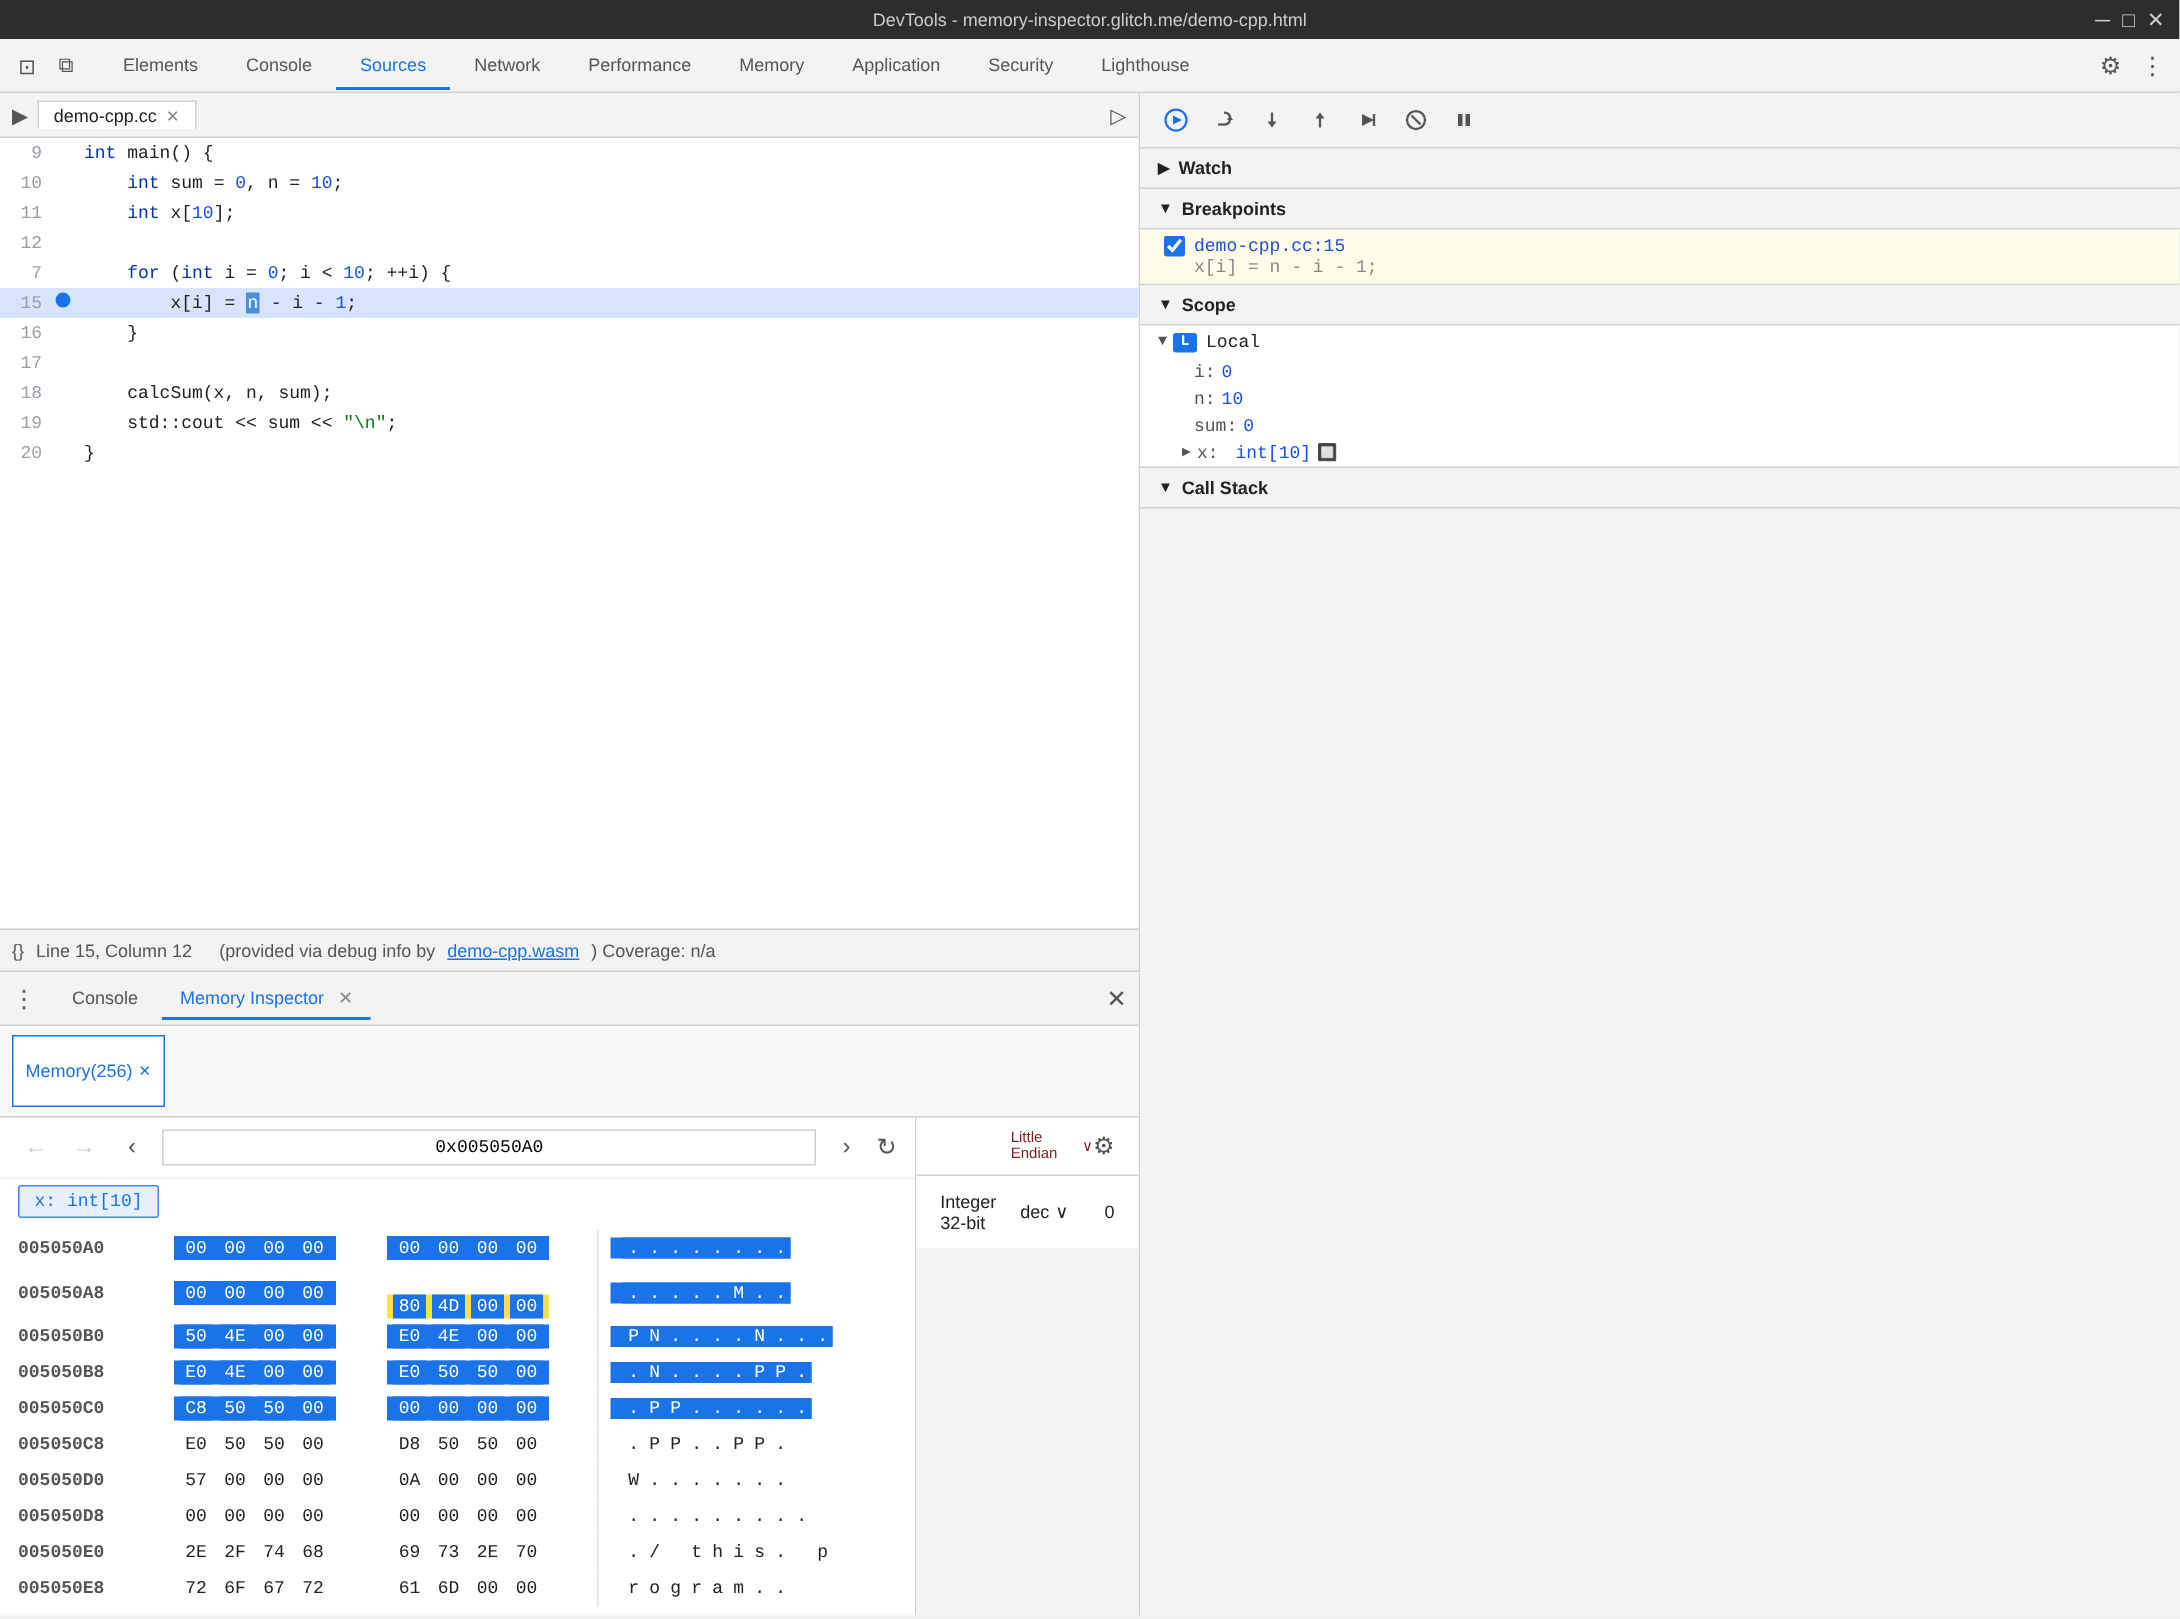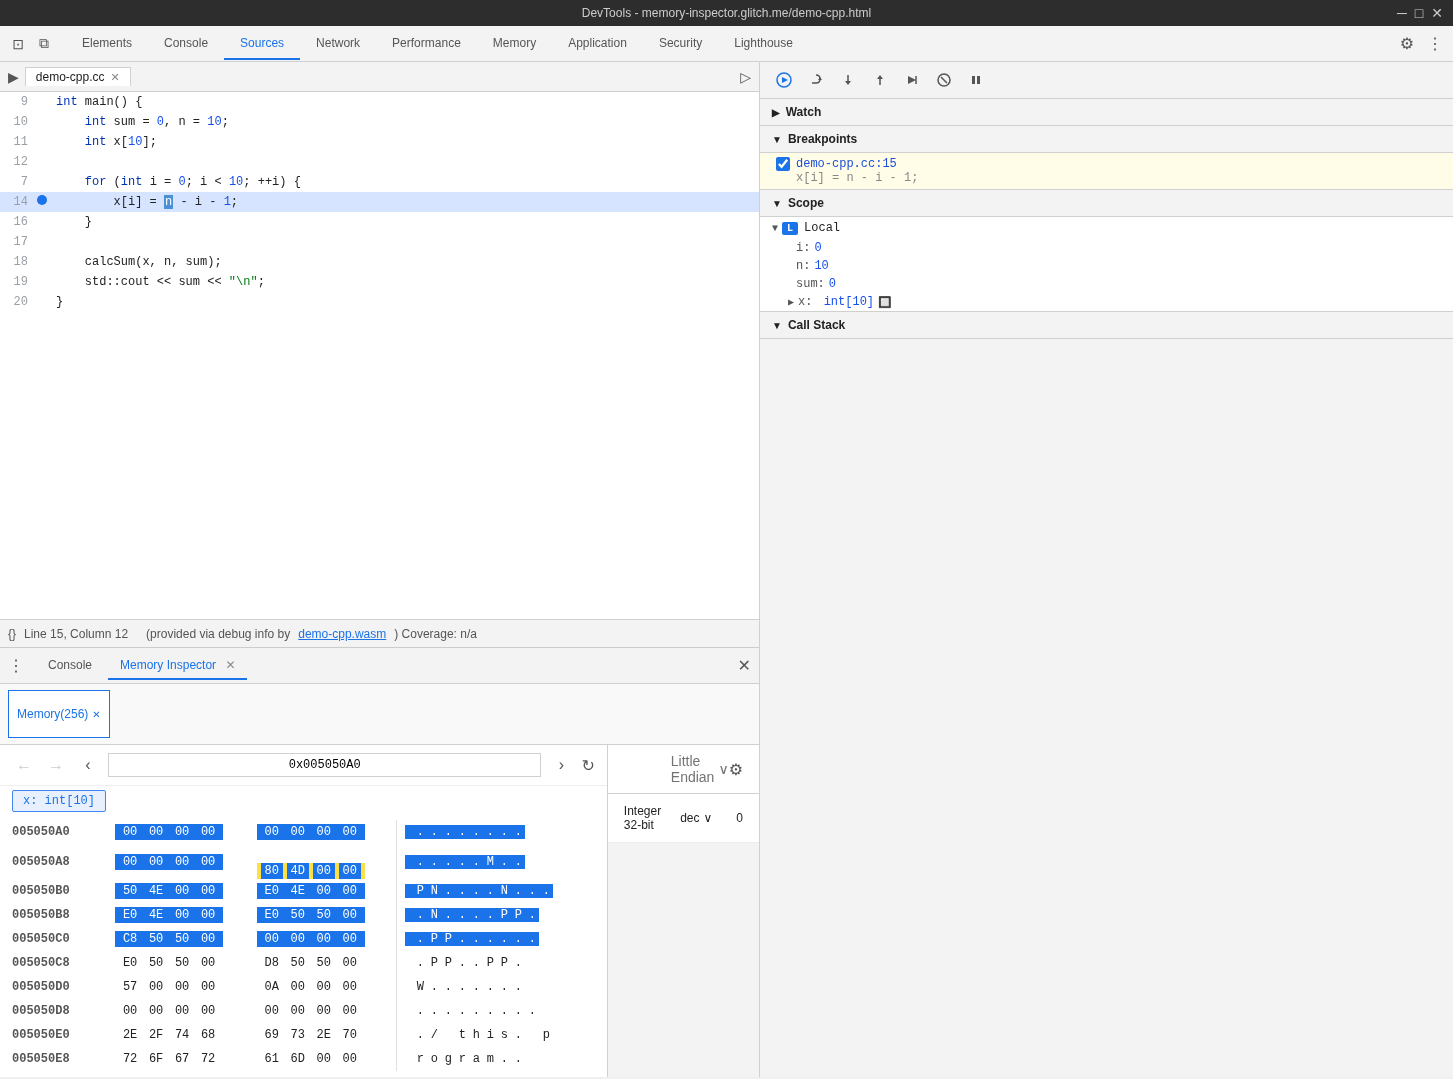--- a/index.html
+++ b/index.html
@@ -380,22 +380,22 @@
     .mi-right-header {
       display: flex;
       align-items: center;
       padding: 8px 16px;
       border-bottom: 1px solid #d0d0d0;
       background: #fff;
     }
     .endian-select {
       background: none;
       border: none;
-      font-size: 14px;
-      color: #737373;
+      font-size: 10px;
+      color: #7f1d1d;
       cursor: pointer;
       display: flex;
       align-items: center;
       gap: 4px;
       padding-left: 47px;
     }
     .mi-gear { margin-left: auto; cursor: pointer; color: #555; font-size: 16px; }
     .mi-int-row {
       display: flex;
       align-items: center;
@@ -492,21 +492,21 @@
         <span class="ln">12</span>
         <span class="bp-area"></span>
         <span class="code-content"></span>
       </div>
       <div class="code-line">
         <span class="ln">7</span>
         <span class="bp-area"></span>
         <span class="code-content">    <span class="kw">for</span> (<span class="kw">int</span> i = <span class="num">0</span>; i &lt; <span class="num">10</span>; ++i) {</span>
       </div>
       <div class="code-line active-line">
-        <span class="ln">14</span>
+        <span class="ln">15</span>
         <span class="bp-area">
           <svg width="12" height="12" viewBox="0 0 12 12">
               <circle cx="6" cy="6" r="5" fill="#1a73e8"></circle>
             </svg>
         </span>
         <span class="code-content">        x[i] = <span class="highlight-n">n</span> - i - <span class="num">1</span>;</span>
       </div>
       <div class="code-line">
         <span class="ln">16</span>
         <span class="bp-area"></span>

